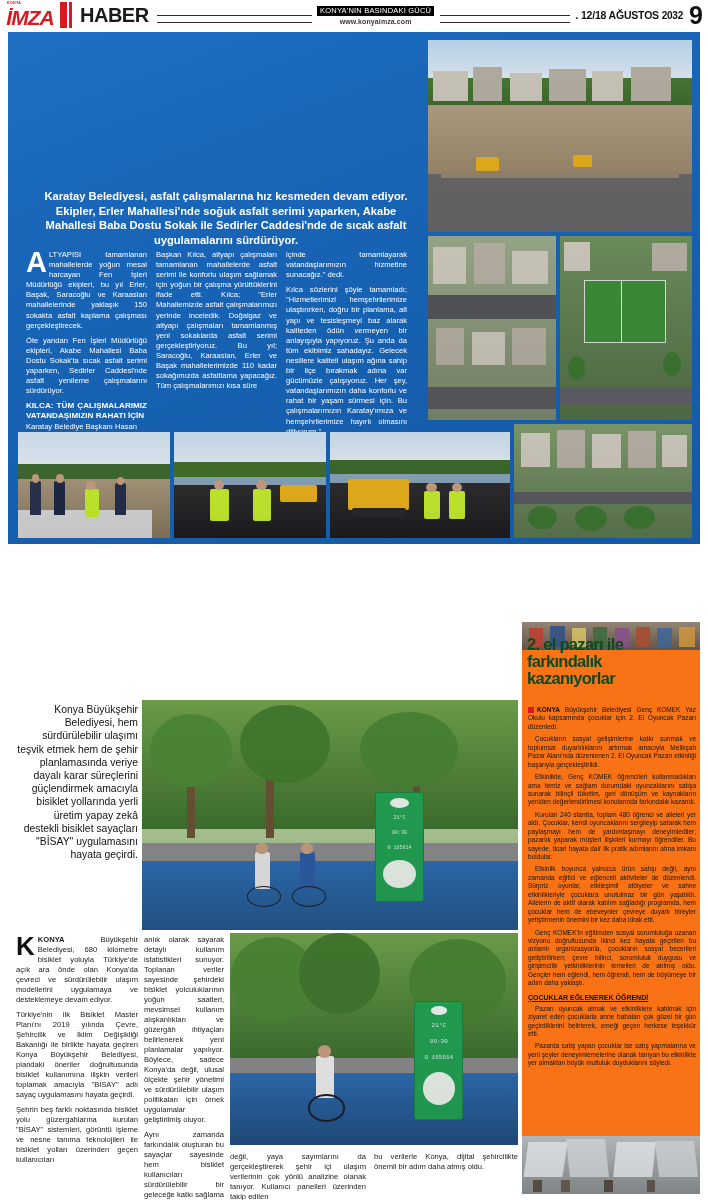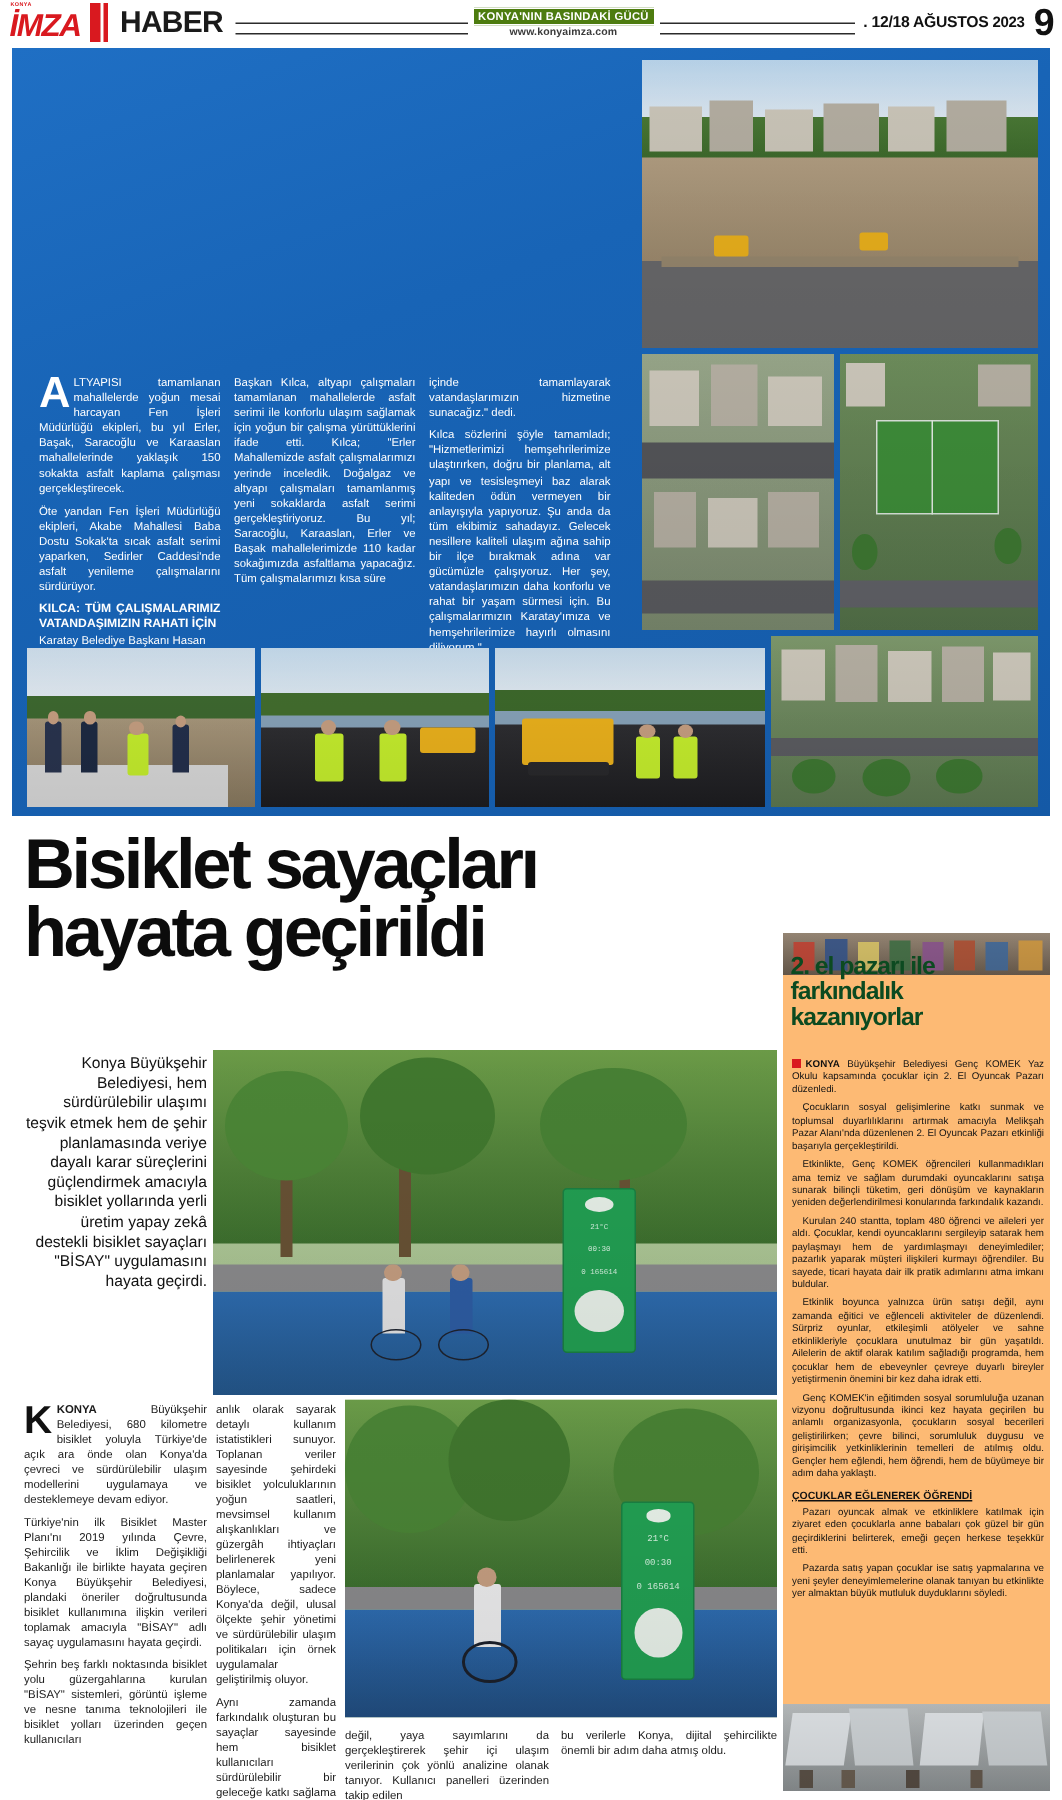--- a/index.html
+++ b/index.html
@@ -40,22 +40,22 @@
   .rule-left {
     flex: 0 0 auto; width: 155px; height: 8px;
     border-top: 1px solid #2b2b2b; border-bottom: 1px solid #2b2b2b;
     margin-left: 8px; margin-top: 7px;
   }
   .center-brand {
     display: flex; flex-direction: column; align-items: center;
     margin: 0 4px; width: 120px;
   }
   .brand-slogan {
-    background: #4d7c0f; color: #ffffff;
-    font-size: 7.5px; font-weight: 700; letter-spacing: .2px;
+    background: #000000; color: #ffffff;
+    font-size: 7.5px; font-weight: 400; letter-spacing: .2px;
     padding: 1px 3px; white-space: nowrap; line-height: 1.05;
     border-top:1px solid #fff; border-bottom:1px solid #fff;
   }
   .brand-url {
     font-size: 7px; color: #3a3a3a; font-weight: 700; letter-spacing: .1px;
     margin-top: 1.5px;
   }
   .rule-right {
     flex: 1 1 auto; height: 8px;
     border-top: 1px solid #2b2b2b; border-bottom: 1px solid #2b2b2b;
@@ -155,21 +155,21 @@
   .bike-cols p { margin-bottom: 5px; }
   .kdrop {
     float: left; font-size: 26px; font-weight: 900; line-height: .8;
     margin: 1px 3px 0 0; color:#111;
   }
   .kbold { font-weight: 900; }
 
   
   .yellow-side {
     position: absolute; top: 622px; left: 522px; width: 178px; height: 572px;
-    background: #fdba74;
+    background: #f97316;
   }
   .ys-photo {
     position: absolute; top: 0; left: 0; width: 178px; height: 28px; overflow:hidden;
   }
   .ys-title {
     position: absolute; top: 14px; left: 5px; width: 170px;
     font-weight: 900; font-size: 16.5px; line-height: 1.02; color: #0c4a20;
     letter-spacing: -.7px;
   }
   .ys-body {
@@ -233,28 +233,29 @@
     <div class="red-bar-b"></div>
     <div class="haber-word">HABER</div>
     <div class="rule-left"></div>
     <div class="center-brand">
       <div class="brand-slogan">KONYA'NIN BASINDAKİ GÜCÜ</div>
       <div class="brand-url">www.konyaimza.com</div>
     </div>
     <div class="rule-right"></div>
     <div class="date-block">
       <span>. 12/18 AĞUSTOS</span>
-      <span class="yr">2023</span>
+      <span class="yr">2032</span>
     </div>
     <div class="page-no">9</div>
   </div>
 
   <div class="blue-article">
 
 
+    <div class="blue-sub">Karatay Belediyesi, asfalt çalışmalarına hız kesmeden devam ediyor. Ekipler, Erler Mahallesi'nde soğuk asfalt serimi yaparken, Akabe Mahallesi Baba Dostu Sokak ile Sedirler Caddesi'nde de sıcak asfalt uygulamalarını sürdürüyor.</div>
 
     <div class="blue-cols">
       <div class="bcol">
         <p>
           <span class="dropcap">A</span><span>LTYAPISI tamamlanan mahallelerde yoğun mesai harcayan Fen İşleri Müdürlüğü ekipleri, bu yıl Erler, Başak, Saracoğlu ve Karaaslan mahallelerinde yaklaşık 150 sokakta asfalt kaplama çalışması gerçekleştirecek.</span>
         </p>
         <p>Öte yandan Fen İşleri Müdürlüğü ekipleri, Akabe Mahallesi Baba Dostu Sokak'ta sıcak asfalt serimi yaparken, Sedirler Caddesi'nde asfalt yenileme çalışmalarını sürdürüyor.</p>
         <div class="bsubhead">KILCA: TÜM ÇALIŞMALARIMIZ VATANDAŞIMIZIN RAHATI İÇİN</div>
         <p>Karatay Belediye Başkanı Hasan</p>
       </div>
@@ -373,24 +374,20 @@
         <div style="position:absolute;left:0;right:0;bottom:30%;height:10%;background:#5d5e63"></div>
         <div class="foliage" style="left:8%;bottom:8%;width:16%;height:20%"></div>
         <div class="foliage" style="left:34%;bottom:6%;width:18%;height:22%"></div>
         <div class="foliage" style="left:62%;bottom:8%;width:17%;height:20%"></div>
         <div class="ovl"></div>
       </div>
     </div>
   </div>
 
   <div class="bike-article">
-    <div class="bike-headline">
-      <div>Bisiklet sayaçları</div>
-      <div>hayata geçirildi</div>
-    </div>
 
     <div class="bike-intro">Konya Büyükşehir Belediyesi, hem sürdürülebilir ulaşımı teşvik etmek hem de şehir planlamasında veriye dayalı karar süreçlerini güçlendirmek amacıyla bisiklet yollarında yerli üretim yapay zekâ destekli bisiklet sayaçları "BİSAY" uygulamasını hayata geçirdi.</div>
 
     <div class="bike-img-top">
       <div class="scene">
         <div style="position:absolute;inset:0;background:linear-gradient(#c9dcb4,#9fbf86)"></div>
         <div style="position:absolute;left:0;right:0;top:0;height:56%;background:linear-gradient(#6fa04a,#3f7330)"></div>
         <div class="trunk" style="left:12%;top:30%;width:2%;height:30%"></div>
         <div class="trunk" style="left:33%;top:28%;width:2%;height:32%"></div>
         <div class="trunk" style="left:72%;top:30%;width:2%;height:30%"></div>

